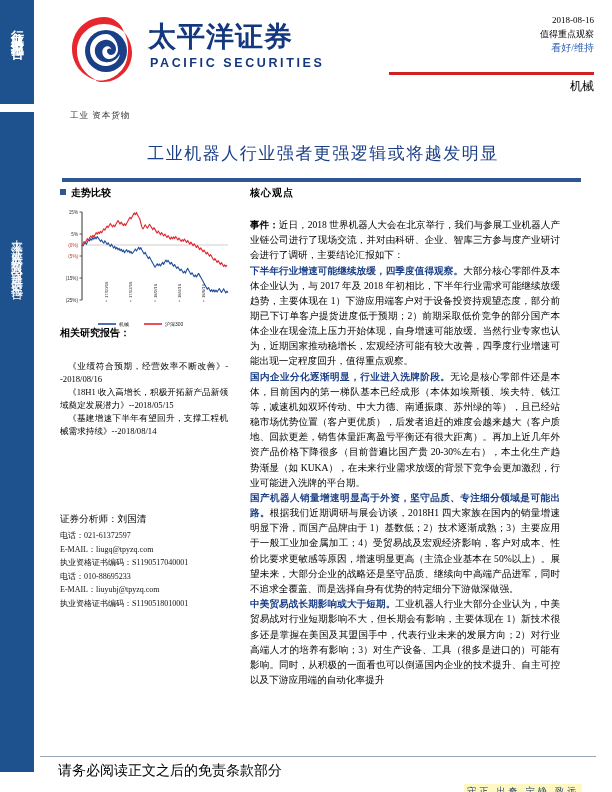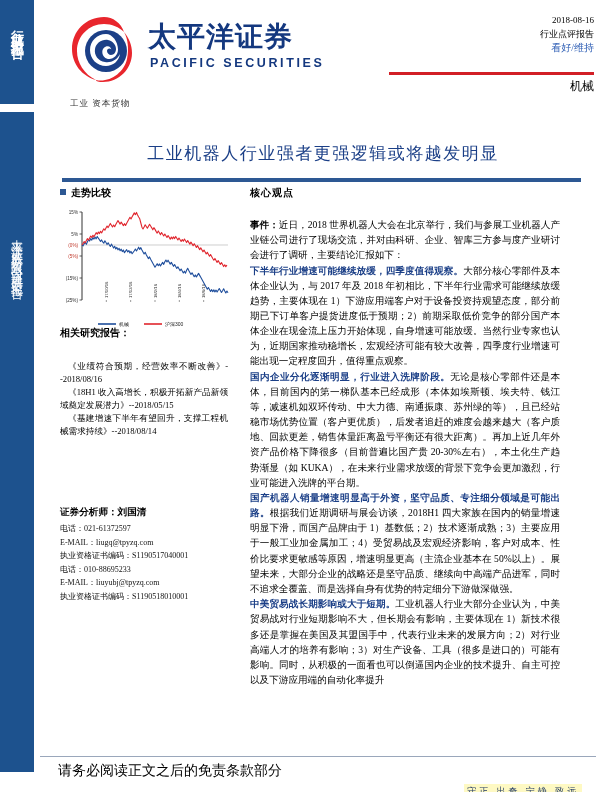--- a/index.html
+++ b/index.html
@@ -47,21 +47,21 @@
     position:absolute;left:80px;top:4px;
     font-size:28px;font-weight:bold;color:#14387f;letter-spacing:1px;
     font-family:"Liberation Sans","DejaVu Sans",sans-serif;
   }
   #logo-en{
     position:absolute;left:82px;top:42px;
     font-size:12.5px;color:#14387f;letter-spacing:2.6px;font-weight:bold;
     font-family:"Liberation Sans","DejaVu Sans",sans-serif;
   }
   #breadcrumb{
-    position:absolute;left:36px;top:98px;
+    position:absolute;left:36px;top:110px;
     font-size:8.5px;color:#333;letter-spacing:1px;
   }
 
   #meta-block{position:absolute;right:18px;top:14px;width:230px;text-align:right;}
   .meta-line{font-size:9px;line-height:13.5px;color:#000;}
   #meta-rating{color:#2f5fb5;font-size:10px;line-height:14px;}
   #meta-rule{
     position:absolute;right:18px;top:72px;width:205px;height:3px;background:#d21f26;
   }
   #meta-sector{
@@ -87,21 +87,21 @@
 
   
   #chart-box{position:absolute;left:58px;top:204px;width:172px;height:130px;}
   #chart-svg{display:block;}
 
   #related-head{position:absolute;left:60px;top:326px;font-size:10px;font-weight:bold;}
   #related-list{position:absolute;left:60px;top:360px;width:168px;}
   .rel-item{font-size:8.6px;line-height:12.6px;text-align:justify;margin-bottom:1px;text-indent:8px;}
 
   #analysts{position:absolute;left:60px;top:494px;width:172px;}
-  .an-name{font-size:9.6px;font-weight:bold;margin-top:12px;margin-bottom:3px;}
+  .an-name{font-size:9.6px;font-weight:normal;margin-top:19px;margin-bottom:3px;}
   .an-line{font-size:8px;line-height:13.5px;color:#111;}
 
   
   #body-col{position:absolute;left:250px;top:186px;width:310px;}
   #core-head{font-size:10px;font-weight:bold;margin-bottom:17px;letter-spacing:1px;}
   .para{
     font-size:9.6px;line-height:15.1px;text-align:justify;
     text-justify:inter-ideograph;margin:0 0 0.5px 0;
   }
   .lead{font-weight:bold;}
@@ -136,21 +136,21 @@
       <path d="M38 20 C29 20 22 27 22 36 C22 45 29 52 38 52 C45 52 51 47 52 40 C49 46 43 49 37 48 C30 47 26 41 27 35 C28 29 34 25 40 26 C45 27 48 31 48 35 C48 38 46 41 43 41 C41 41 39 39 39 37 C39 35.5 40 34.5 41.5 34.5 C42.6 34.5 43.4 35.3 43.4 36.3 C43.4 34 41.8 32.3 39.6 32.3 C36.6 32.3 34.3 34.8 34.3 37.9 C34.3 41.8 37.4 45 41.3 45 C46 45 50 41 50 35.6 C50 27.8 44.4 20 38 20 Z" fill="#ffffff"></path>
     </svg>
     <div id="logo-cn">太平洋证券</div>
     <div id="logo-en">PACIFIC SECURITIES</div>
   </div>
 
   <div id="breadcrumb">工业 资本货物</div>
 
   <div id="meta-block">
     <div class="meta-line">2018-08-16</div>
-    <div class="meta-line">行业点评报告</div>
+    <div class="meta-line">值得重点观察</div>
     <div class="meta-line" id="meta-rating">看好/维持</div>
   </div>
   <div id="meta-rule"></div>
   <div id="meta-sector">机械</div>
 </div>
 
 <div id="report-title">工业机器人行业强者更强逻辑或将越发明显</div>
 <div id="title-rule"></div>
 
 <div id="left-col">

